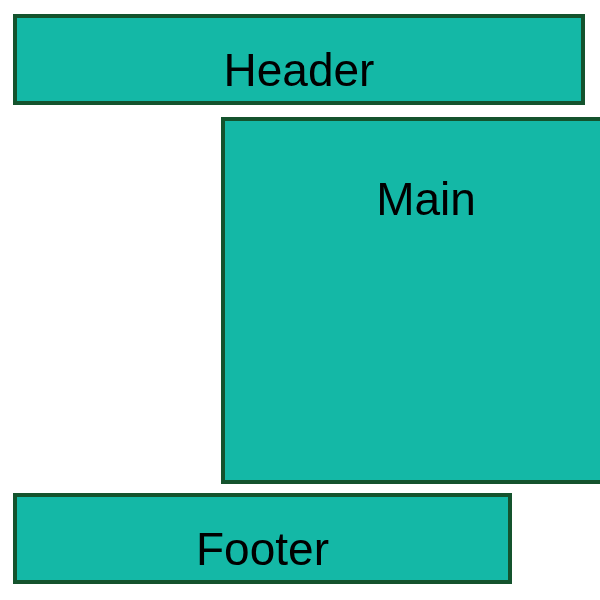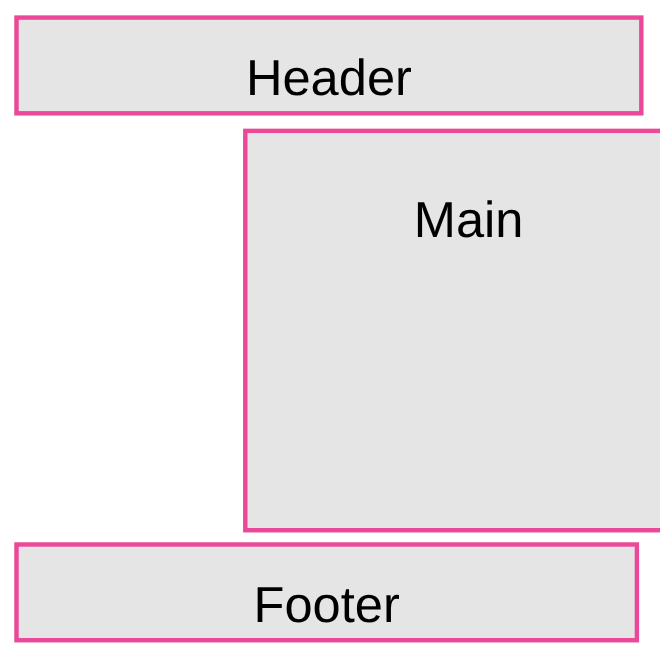--- a/index.html
+++ b/index.html
@@ -14,22 +14,22 @@
   #canvas {
     position: relative;
     width: 600px;
     height: 600px;
     background: #ffffff;
     overflow: hidden;
   }
   .region {
     position: absolute;
     box-sizing: border-box;
-    background: #e5e5e5;
-    border: 4px solid #ec4899;
+    background: #14b8a6;
+    border: 4px solid #14532d;
   }
   .region-label {
     position: absolute;
     left: 0;
     width: 100%;
     text-align: center;
     color: #000000;
     font-family: "Liberation Sans", sans-serif;
     font-size: 46px;
     font-weight: 400;
@@ -70,21 +70,21 @@
     margin-left: 46px;
   }
   #region-main .region-label {
     top: 55px;
   }
 
   
   #region-footer {
     left: 13px;
     top: 493px;
-    width: 568px;
+    width: 499px;
     height: 91px;
   }
   #region-footer .region-label {
     top: 29px;
   }
 </style>
 </head>
 <body>
 
 <div id="canvas">

